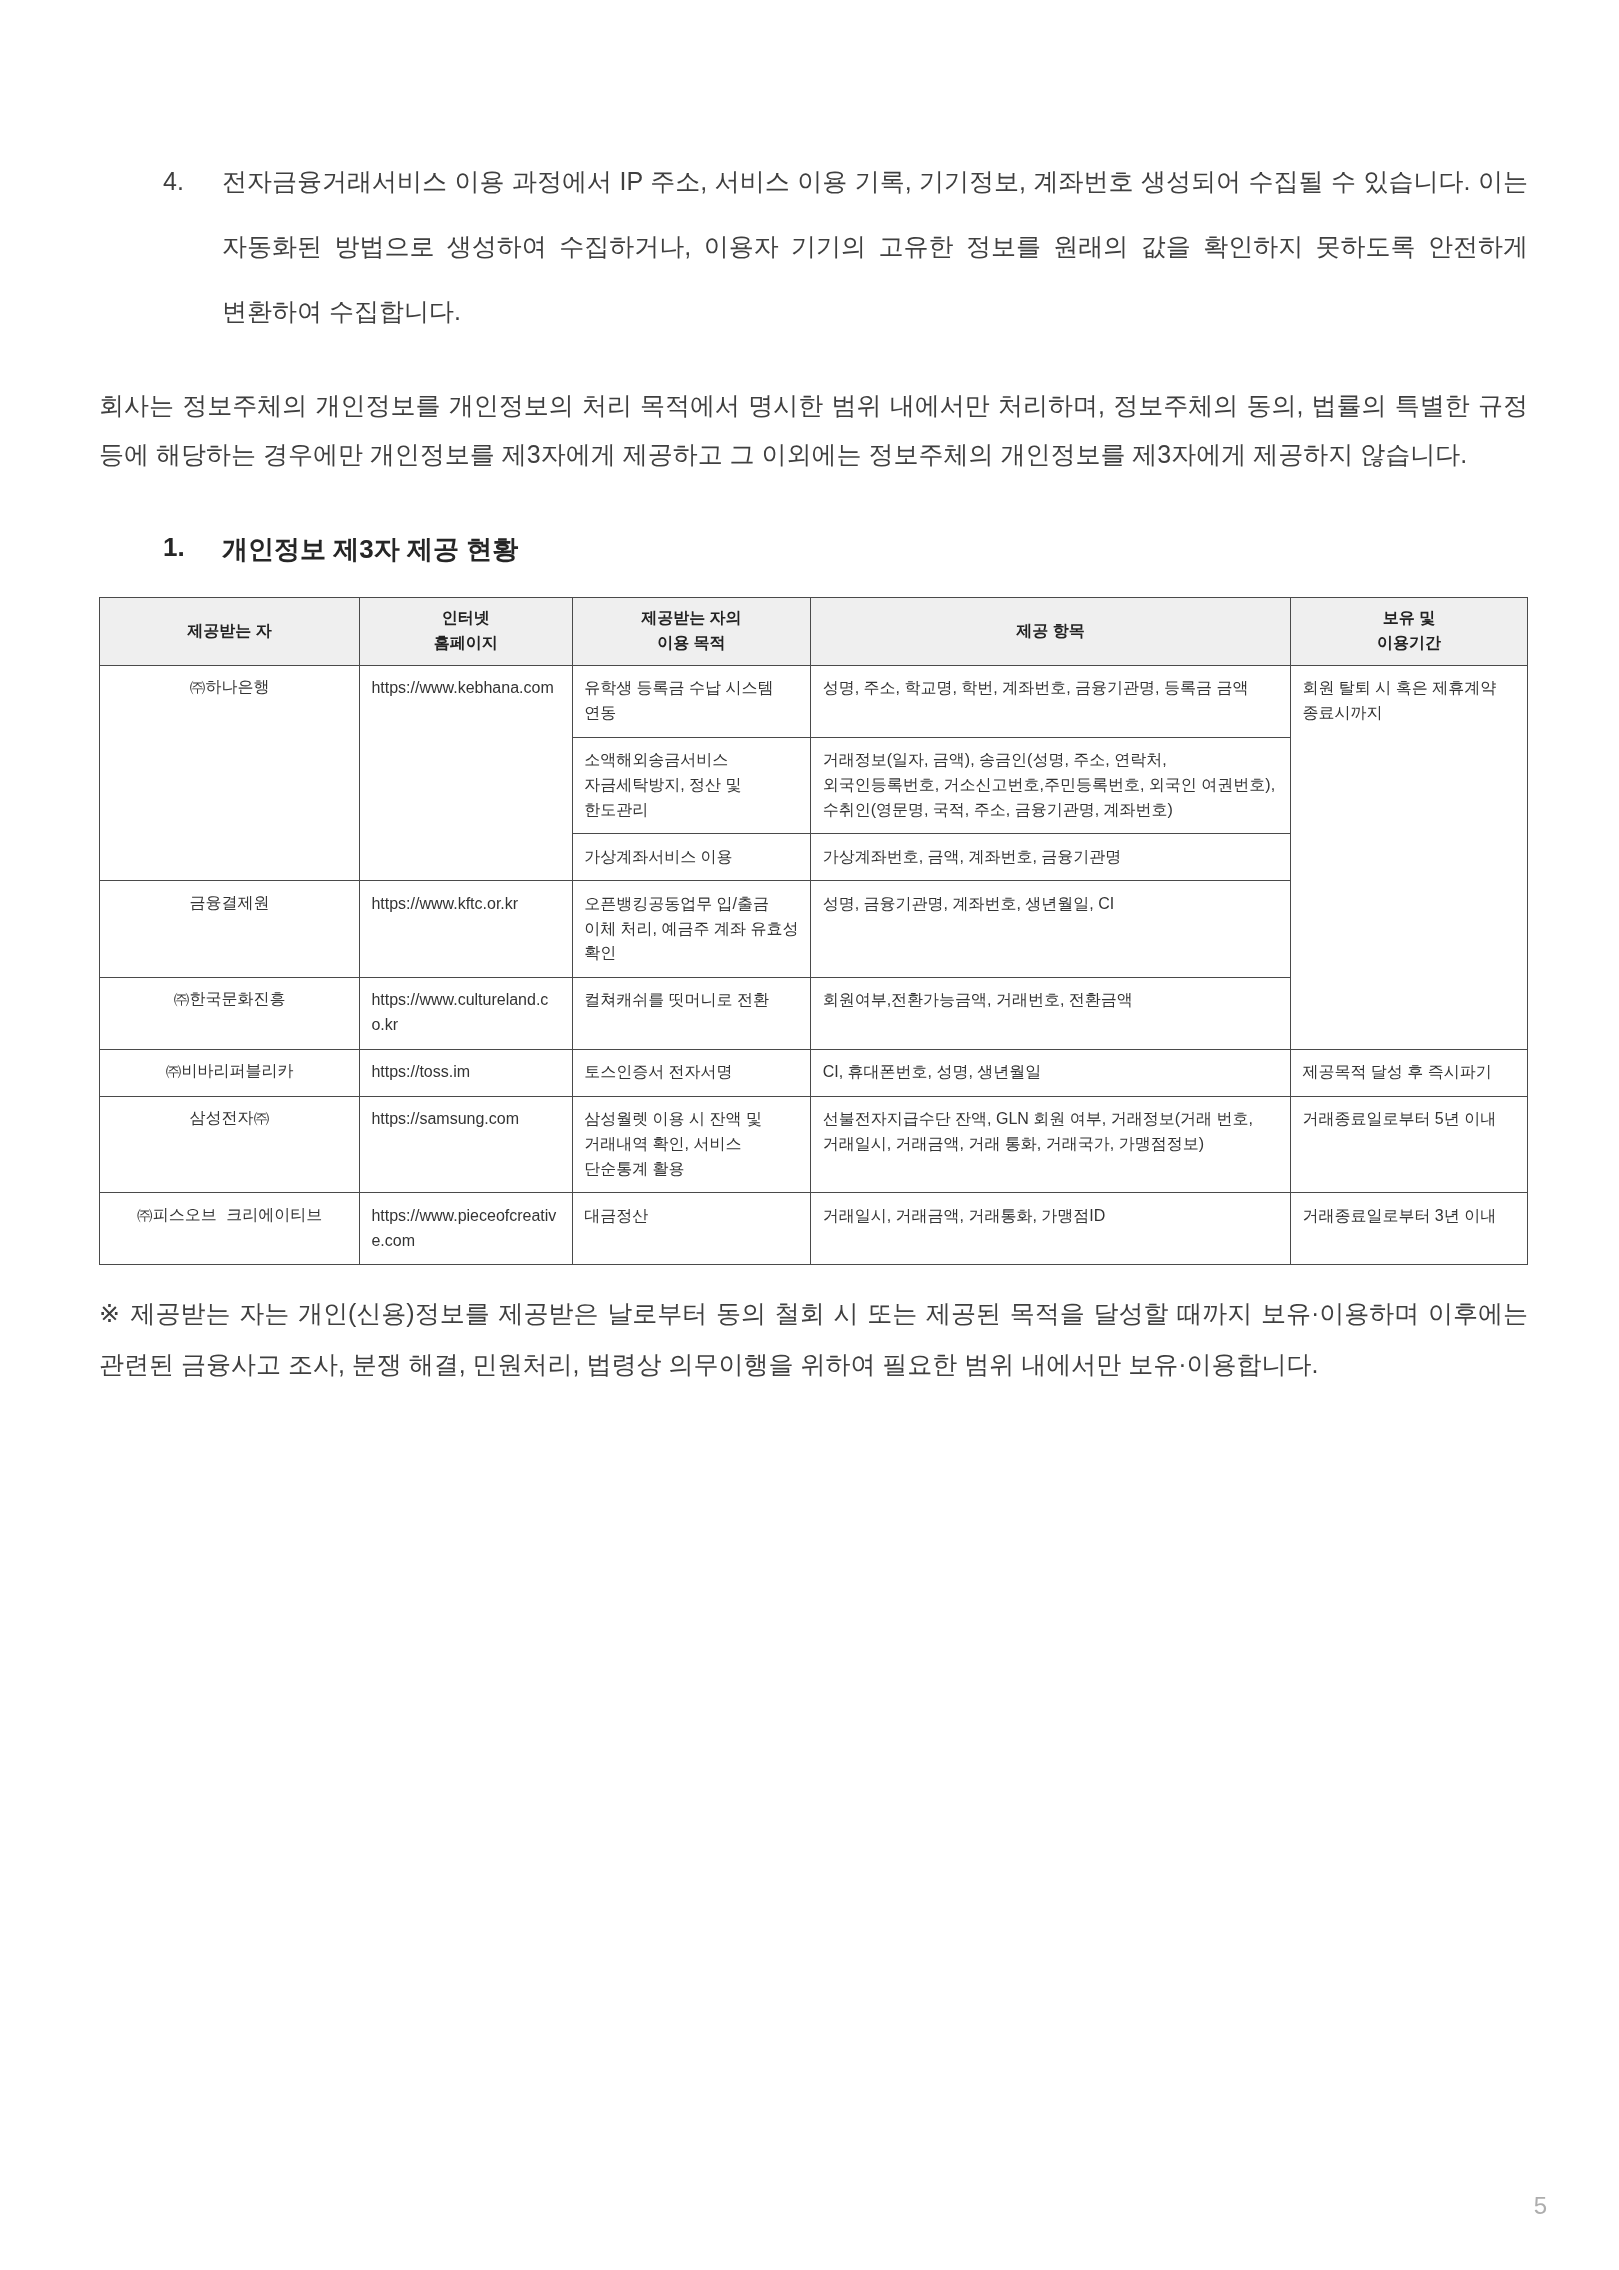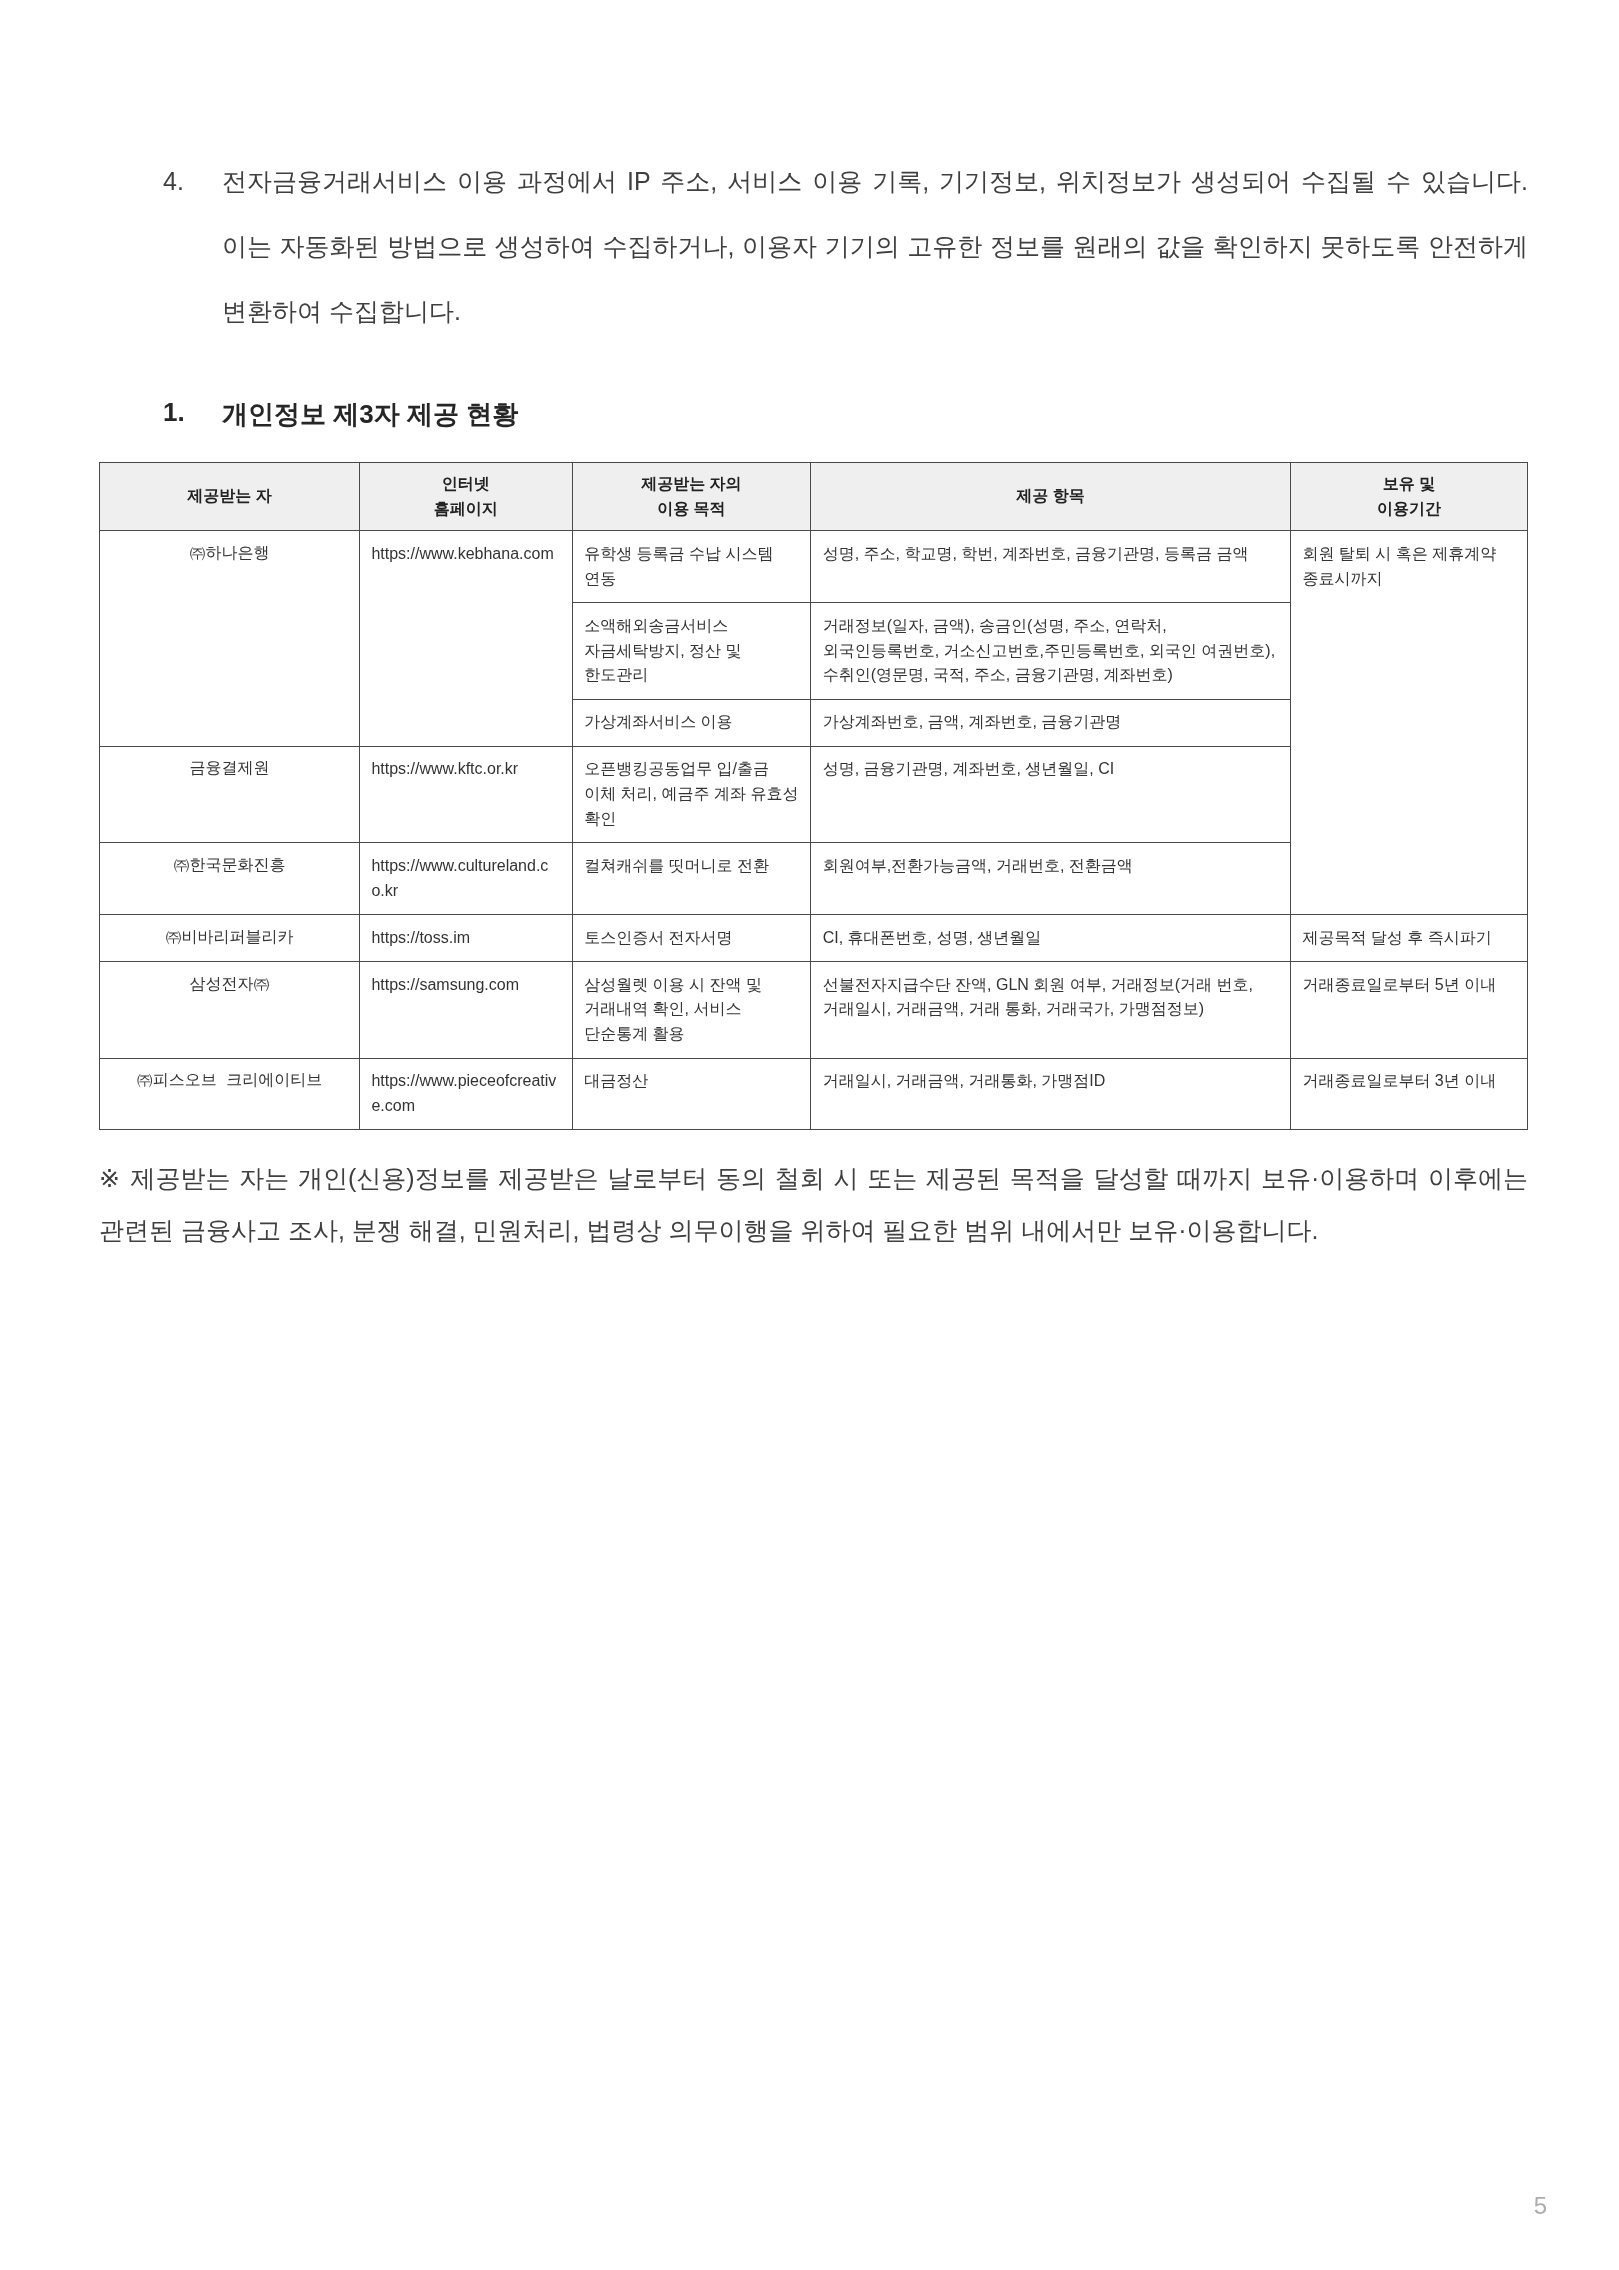--- a/index.html
+++ b/index.html
@@ -82,24 +82,25 @@
     font-size:24px; color:#adadad;
   }
 </style>
 </head>
 <body>
 
 <div class="page">
 
   <div class="num-item">
     <span class="num">4.</span>
-    <span class="txt">전자금융거래서비스 이용 과정에서 IP 주소, 서비스 이용 기록, 기기정보, 위치정보가 생성되어 수집될 수 있습니다. 이는 자동화된 방법으로 생성하여 수집하거나, 이용자 기기의 고유한 정보를 원래의 값을 확인하지 못하도록 안전하게 변환하여 수집합니다.</span>
+    <span class="txt">전자금융거래서비스 이용 과정에서 IP 주소, 서비스 이용 기록, 기기정보, 계좌번호 생성되어 수집될 수 있습니다. 이는 자동화된 방법으로 생성하여 수집하거나, 이용자 기기의 고유한 정보를 원래의 값을 확인하지 못하도록 안전하게 변환하여 수집합니다.</span>
   </div>
 
 
+  <p class="section-body">회사는 정보주체의 개인정보를 개인정보의 처리 목적에서 명시한 범위 내에서만 처리하며, 정보주체의 동의, 법률의 특별한 규정 등에 해당하는 경우에만 개인정보를 제3자에게 제공하고 그 이외에는 정보주체의 개인정보를 제3자에게 제공하지 않습니다.</p>
 
   <div class="sub-item">
     <span class="num">1.</span>
     <span class="txt">개인정보 제3자 제공 현황</span>
   </div>
 
   <table class="provision">
     <colgroup>
       <col style="width:18.2%">
       <col style="width:14.9%">

